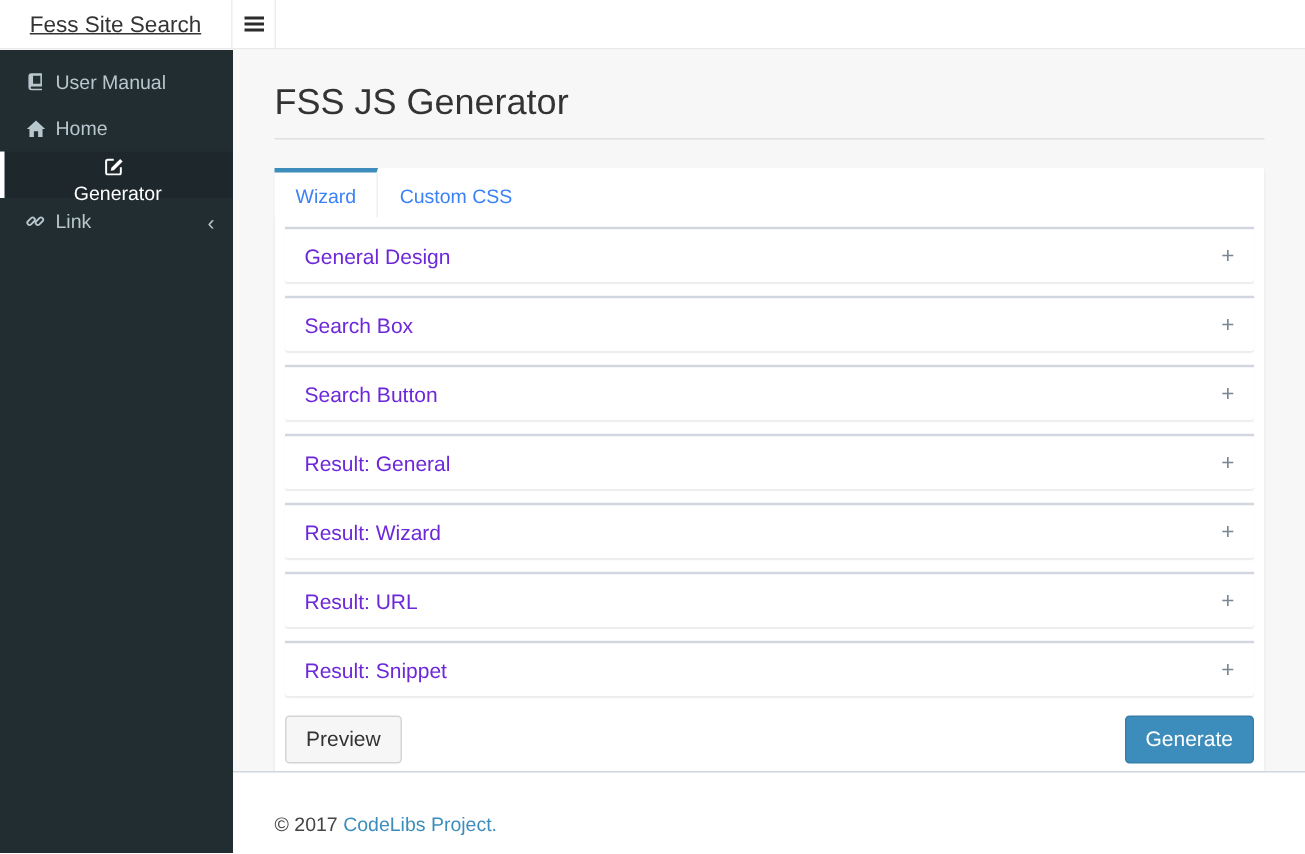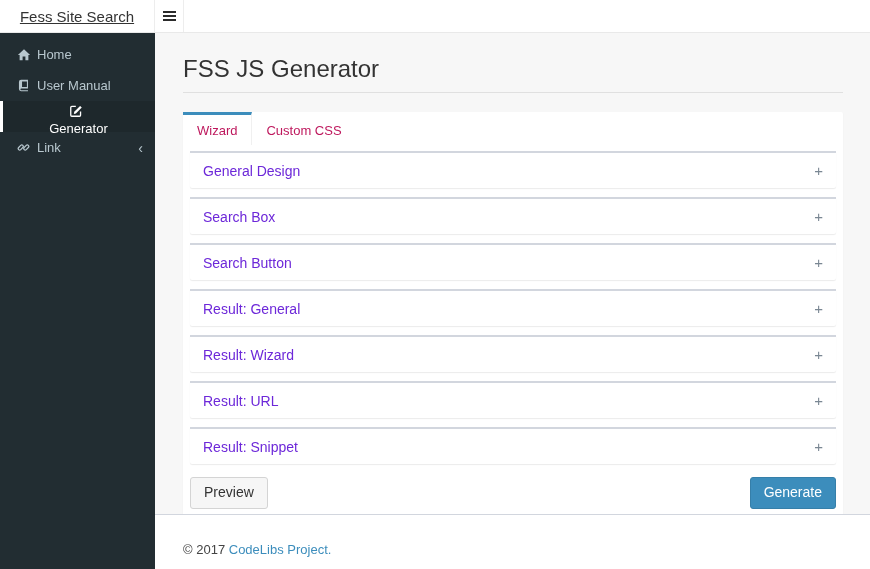--- a/index.html
+++ b/index.html
@@ -68,21 +68,21 @@
   }
 
   
   .card {
     background: #fff; box-shadow: 0 1px 1px rgba(0,0,0,0.1);
     margin-bottom: 0; border-radius: 2px;
   }
   .tabs { display: flex; align-items: stretch; height: 33px; }
   .tab {
     display: flex; align-items: center; padding: 0 14px; font-size: 13px;
-    color: #be185d; cursor: pointer; border-top: 3px solid transparent;
+    color: #3b82f6; cursor: pointer; border-top: 3px solid transparent;
     text-decoration: none;
   }
   .tab.active {
     border-top: 3px solid #3c8dbc; background: #fff;
     border-right: 1px solid #f0f0f0;
   }
   .tab-body { padding: 6px 7px 11px; }
 
   
   .acc-box {
@@ -134,33 +134,33 @@
       <i></i>
         <i></i>
         <i></i>
     </span>
   </a>
 </header>
 
 <aside class="sidebar">
   <a class="nav-item">
     <span class="ico">
+      <svg viewBox="0 0 16 16" width="13" height="13">
+          <path fill="currentColor" d="M5 1h8.5v10.8H5.2a1 1 0 0 0 0 2h8.3V15H5a2.6 2.6 0 0 1-2.6-2.6V3.6A2.6 2.6 0 0 1 5 1zm1.2 2.1v6.6h6V3.1z" fill-rule="evenodd"></path>
+        </svg>
+    </span>
+    <span>User Manual</span>
+  </a>
+  <a class="nav-item">
+    <span class="ico">
       <svg viewBox="0 0 16 16" width="14" height="14">
           <path fill="currentColor" d="M8 1.5 15 8h-2v6h-3.4v-4.2H6.4V14H3V8H1z"></path>
         </svg>
     </span>
     <span>Home</span>
-  </a>
-  <a class="nav-item">
-    <span class="ico">
-      <svg viewBox="0 0 16 16" width="13" height="13">
-          <path fill="currentColor" d="M5 1h8.5v10.8H5.2a1 1 0 0 0 0 2h8.3V15H5a2.6 2.6 0 0 1-2.6-2.6V3.6A2.6 2.6 0 0 1 5 1zm1.2 2.1v6.6h6V3.1z" fill-rule="evenodd"></path>
-        </svg>
-    </span>
-    <span>User Manual</span>
   </a>
   <a class="nav-item active">
     <span class="ico">
       <svg viewBox="0 0 16 16" width="14" height="14" fill="none" stroke="currentColor">
         <path d="M13.2 8.6v4.2a1.2 1.2 0 0 1-1.2 1.2H3.2A1.2 1.2 0 0 1 2 12.8V4a1.2 1.2 0 0 1 1.2-1.2h4.6" stroke-width="1.5"></path>
         <path fill="currentColor" stroke="none" d="M6 8.9 12.7 2.2l1.9 1.9L7.9 10.8 5.5 11.3z"></path>
       </svg>
     </span>
     <span>Generator</span>
   </a>

